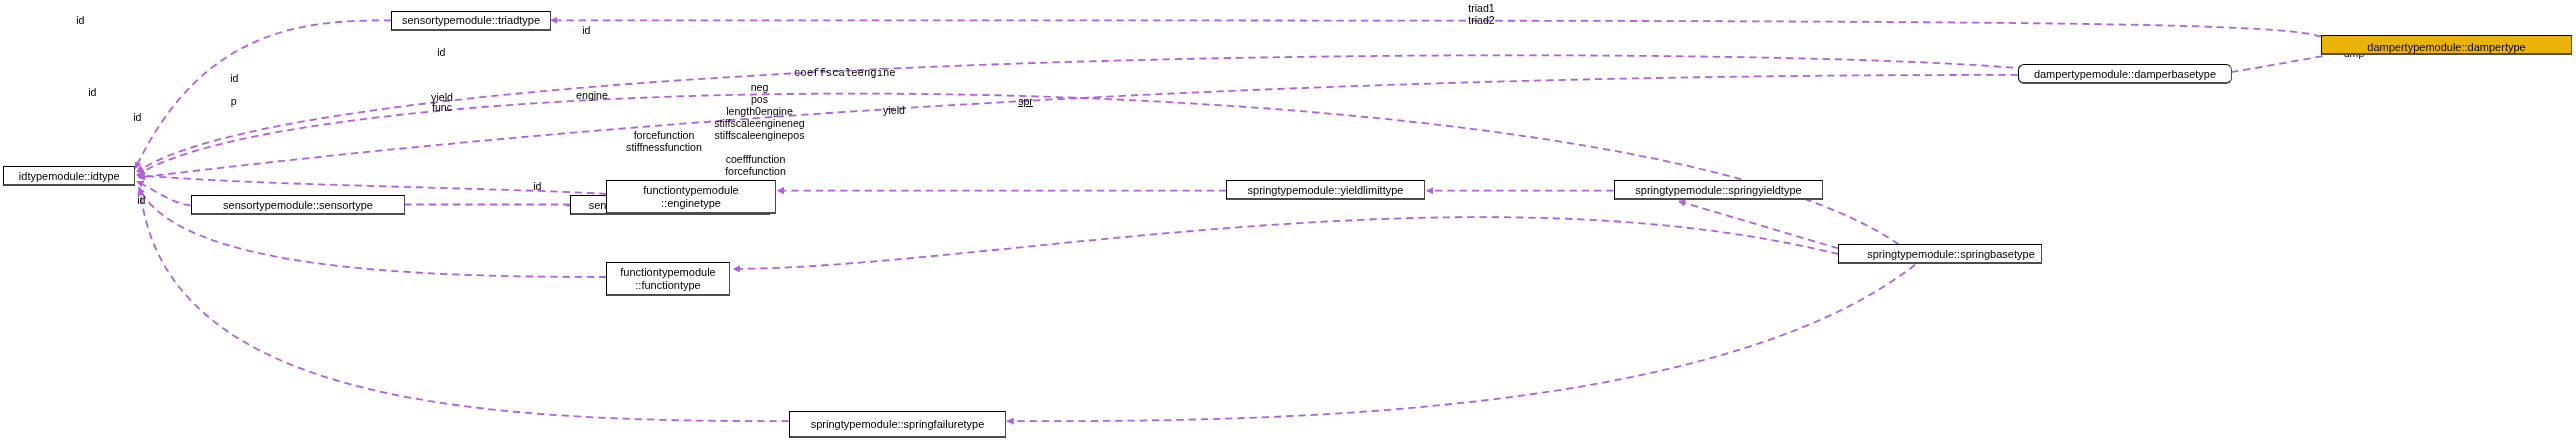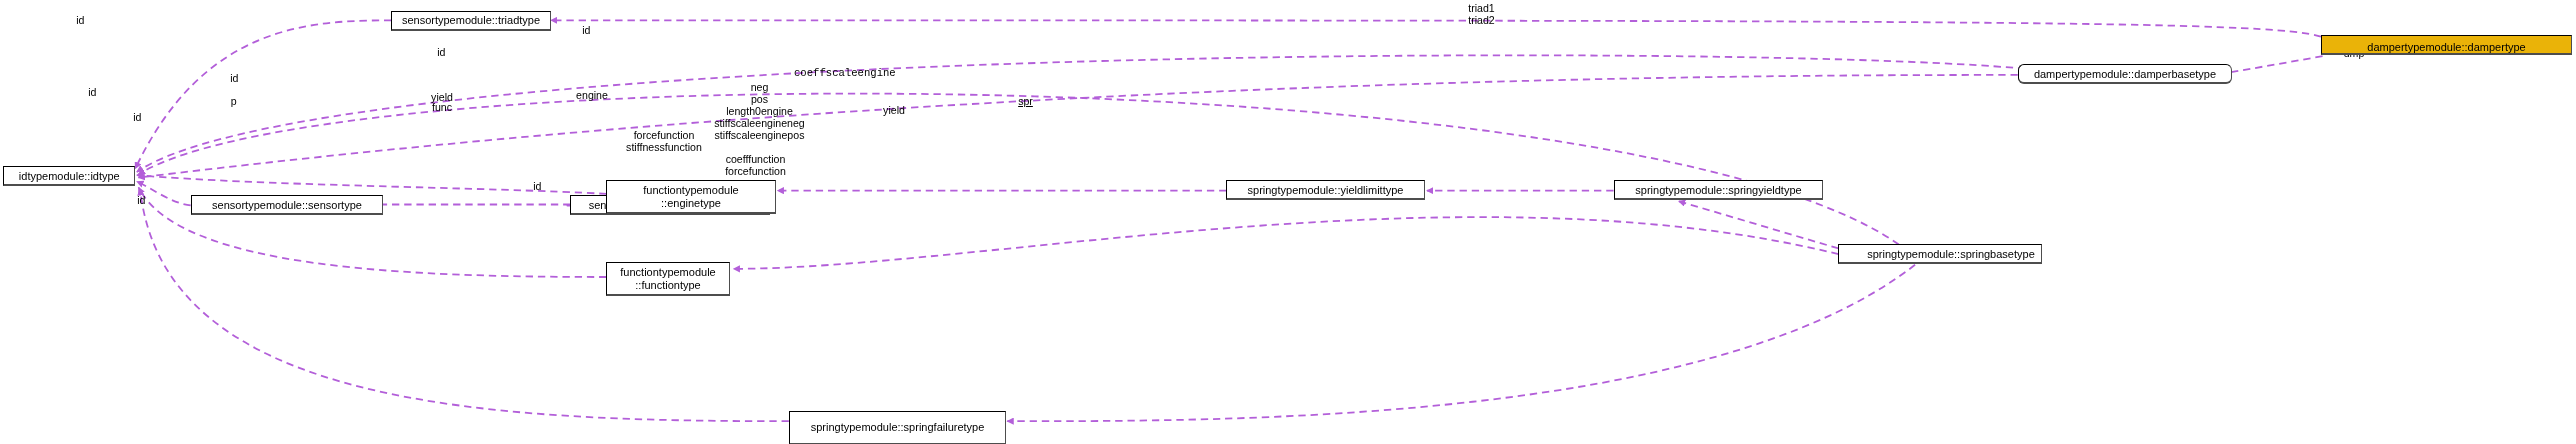--- a/index.html
+++ b/index.html
@@ -60,32 +60,32 @@
         <path d="M 2256 312 C 1800 200 1200 330 900 330" marker-end="url(#ah)"></path>
         <path d="M 968 517 C 600 517 200 500 172 232" marker-end="url(#ah)"></path>
         <path d="M 2350 325 C 2100 520 1500 517 1236 517" marker-end="url(#ah)"></path>
         <path d="M 744 340 C 500 340 220 330 170 230" marker-end="url(#ah)"></path>
       </g>
   </svg>
 
   <div id="node-layer">
       <div class="node" style="left: 3.3px; top: 166px; width: 132px; height: 20.4px;"><span>idtypemodule::idtype</span></div>
       <div class="node" style="left: 391px; top: 10.6px; width: 160px; height: 20.4px;"><span>sensortypemodule::triadtype</span></div>
-      <div class="node" style="left: 191px; top: 195px; width: 192px; height: 20.4px;"><span>sensortypemodule::sensortype</span></div>
+      <div class="node" style="left: 191px; top: 195px; width: 214px; height: 20.4px;"><span>sensortypemodule::sensortype</span></div>
       <div class="node" style="left: 570px; top: 195px; width: 200px; height: 20.4px;"><span>sensortypemodule::sensorptrtype</span></div>
       <div class="node" style="left: 606px; top: 180px; width: 170px; height: 34px;"><span>functiontypemodule
 ::enginetype</span></div>
       <div class="node" style="left: 606px; top: 262px; width: 124px; height: 34px;"><span>functiontypemodule
 ::functiontype</span></div>
       <div class="node" style="left: 1226px; top: 180px; width: 199px; height: 20.4px; text-align: center;"><span>springtypemodule::yieldlimittype</span></div>
       <div class="node" style="left: 1614px; top: 180px; width: 209px; height: 20.4px;"><span>springtypemodule::springyieldtype</span></div>
       <div class="node" style="left: 1838px; top: 244px; width: 204px; height: 20.4px; padding-left: 22px;"><span>springtypemodule::springbasetype</span></div>
       <div class="node" style="left: 2018px; top: 64px; width: 214px; height: 20.4px; border-radius: 6px;"><span>dampertypemodule::damperbasetype</span></div>
       <div class="node hl" style="left: 2321px; top: 35px; width: 251px; height: 20.4px;"><span>dampertypemodule::dampertype</span></div>
-      <div class="node" style="left: 789px; top: 411px; width: 217px; height: 34px;"><span>springtypemodule::springfailuretype</span></div>
+      <div class="node" style="left: 789px; top: 411px; width: 217px; height: 27px;"><span>springtypemodule::springfailuretype</span></div>
     </div>
   <div id="label-layer">
       <div class="elabel" style="left: 1457px; top: 1.6px; width: 49px;">triad1
 triad2</div>
       <div class="elabel" style="left: 73px; top: 14px; width: 14.7px;">id</div>
       <div class="elabel" style="left: 579px; top: 24.4px; width: 14.7px;">id</div>
       <div class="elabel" style="left: 434px; top: 46px; width: 14.7px;">id</div>
       <div class="elabel" style="left: 2340px; top: 47px; width: 28px;">dmp</div>
       <div class="elabel" style="left: 794px; top: 67px; width: 83px; font-family: Liberation Mono, monospace;">coeffscaleengine</div>
       <div class="elabel" style="left: 227px; top: 72px; width: 14.7px;">id</div>

